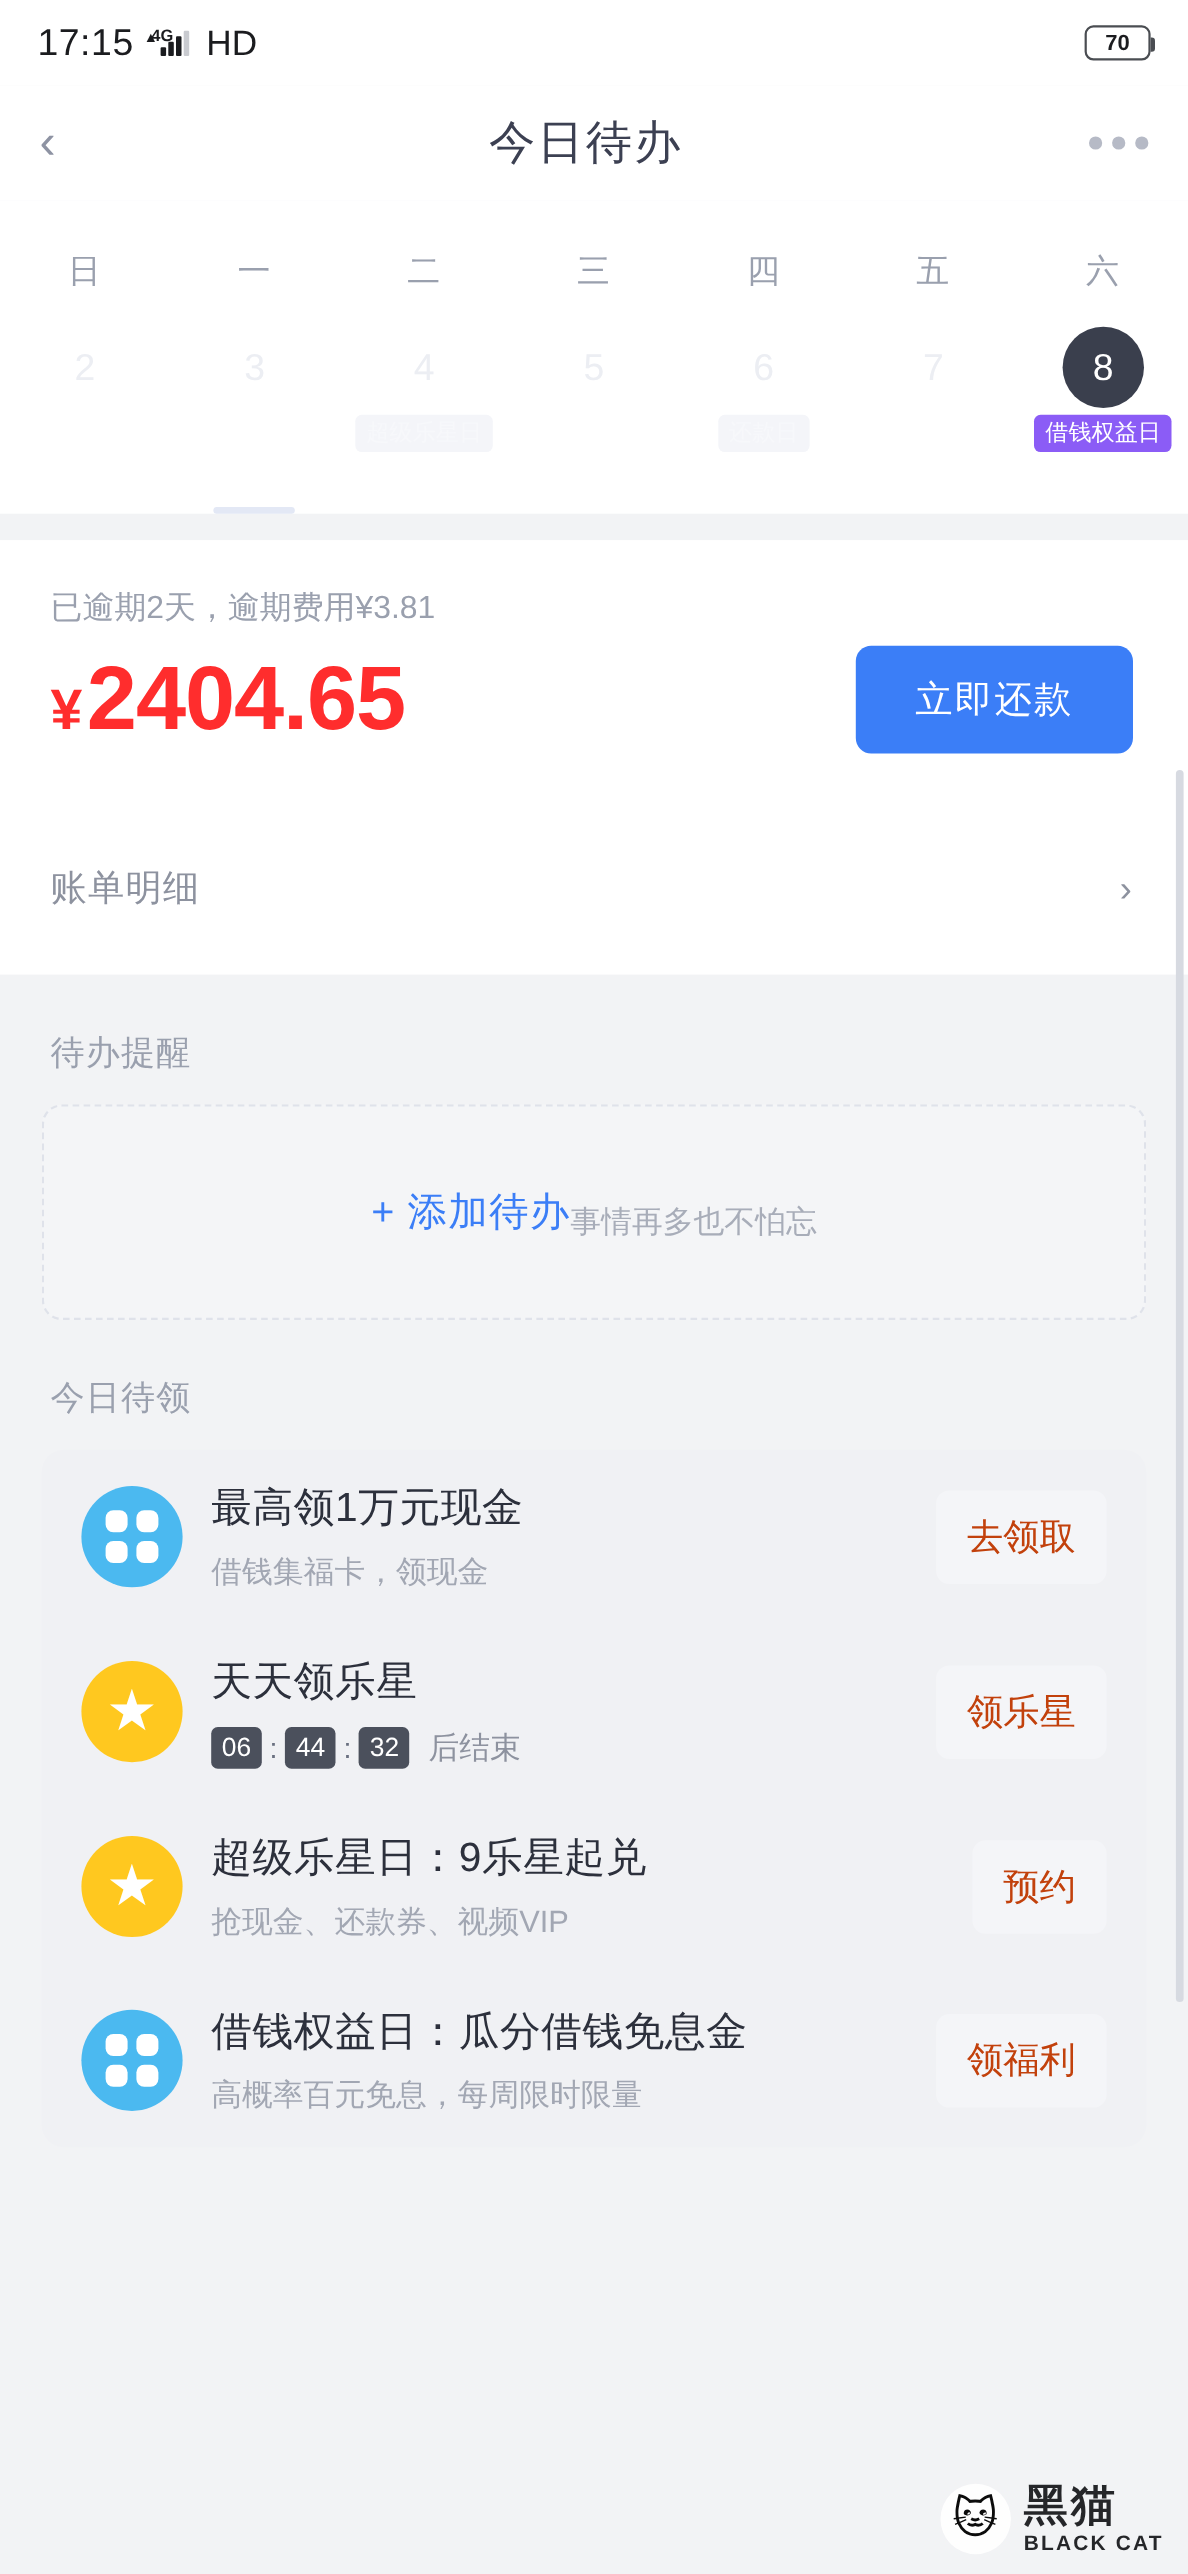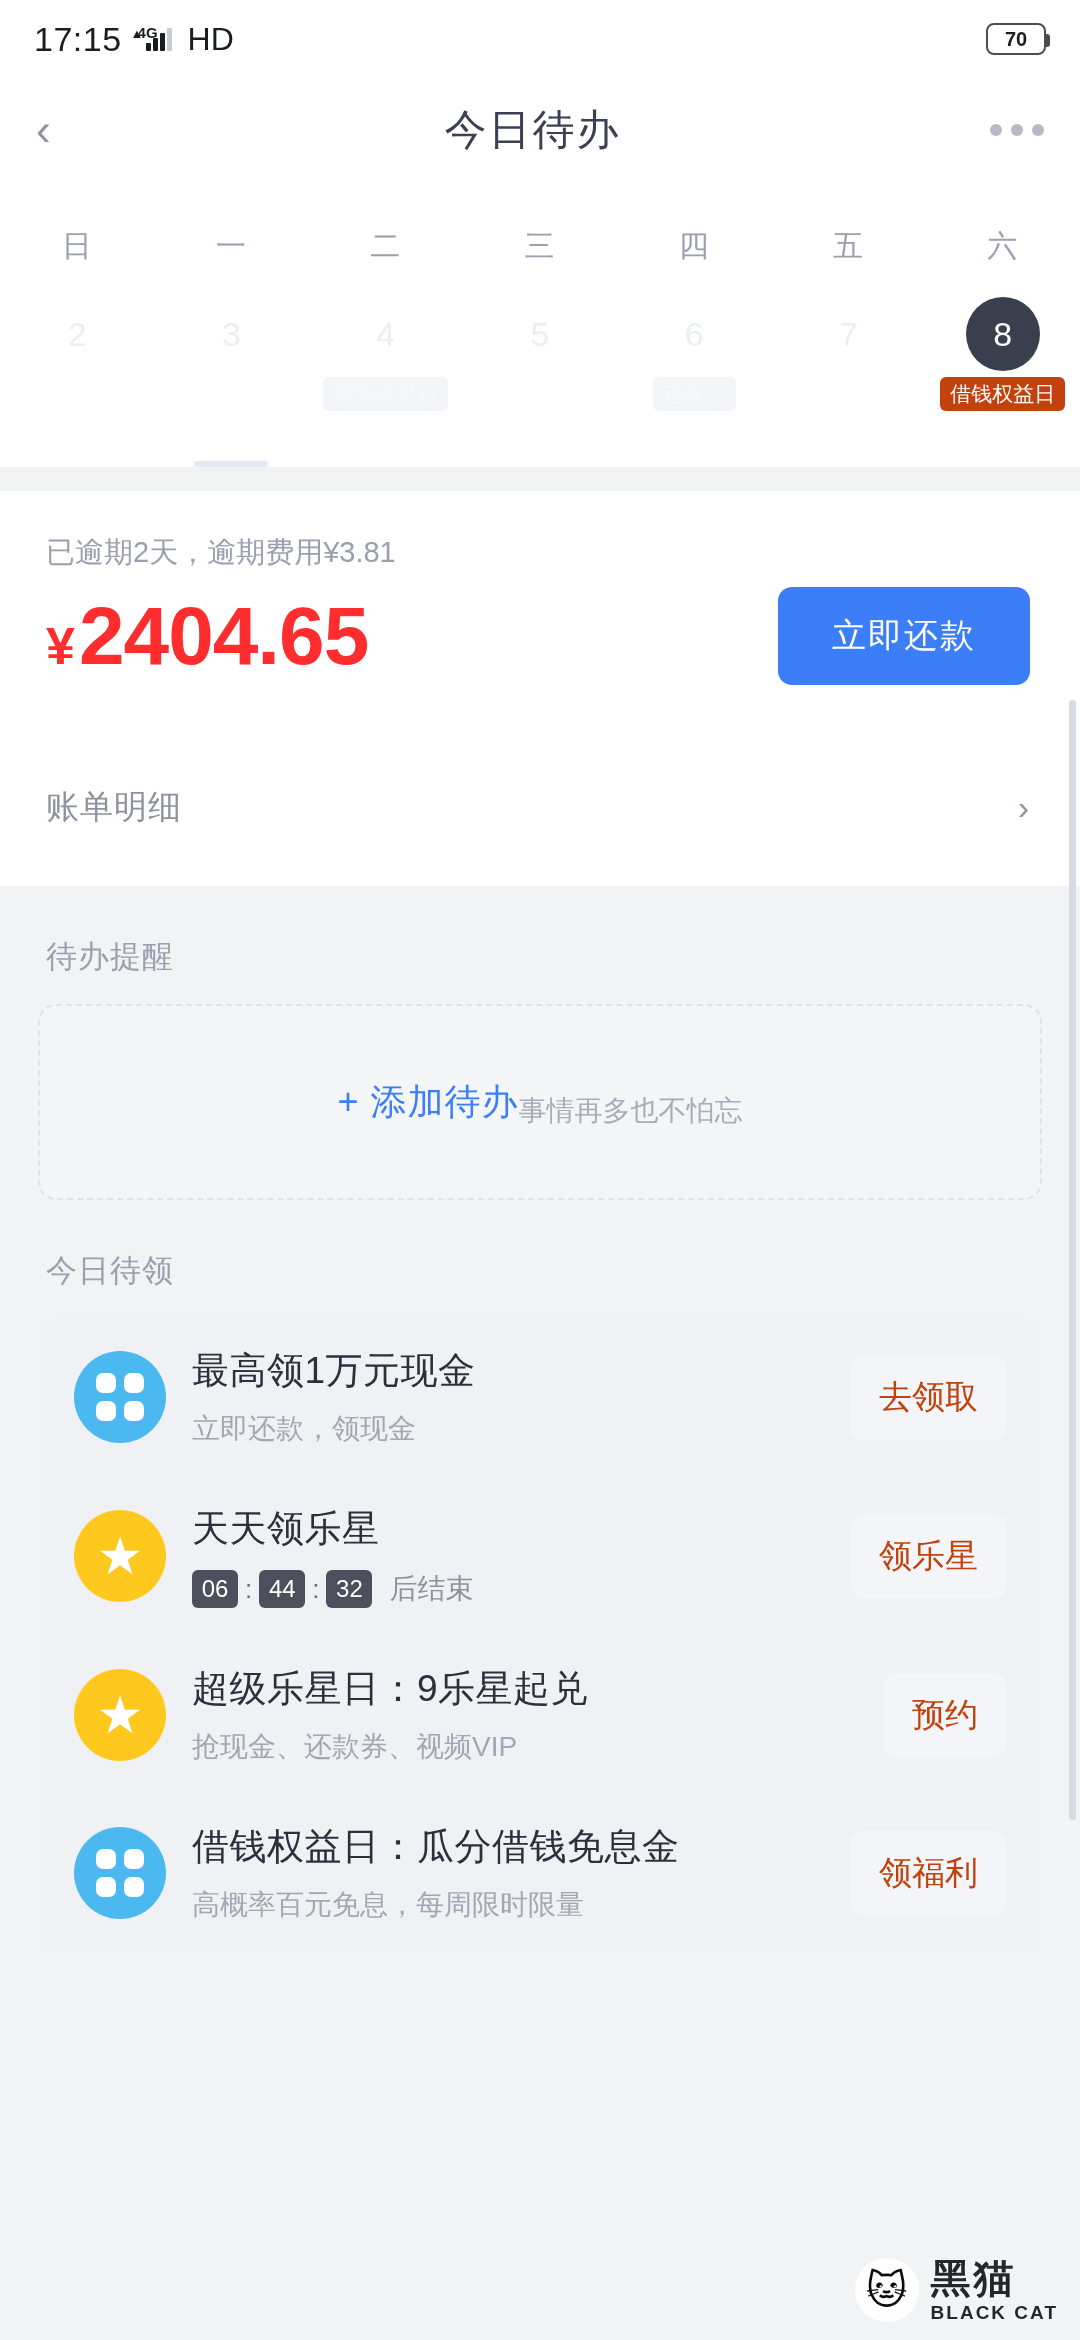--- a/index.html
+++ b/index.html
@@ -63,21 +63,21 @@
   .day-num{
     font-size:34px; color:#c9ccd6; height:74px; width:74px;
     display:flex; align-items:center; justify-content:center; border-radius:50%;
   }
   .day-cell.faded .day-num{ color:#eceef3; }
   .day-cell.selected .day-num{ background:#3a3f4d; color:#fff; font-weight:500; }
   .day-tag{
     margin-top:6px; font-size:21px; padding:4px 10px; border-radius:6px;
     white-space:nowrap; line-height:1.25;
   }
-  .day-tag.orange{ background:#c2410c; color:#fff; }
+  .day-tag.orange{ background:#8b5cf6; color:#fff; }
   .day-tag.ghost{ background:#f4f5f9; color:#f7f8fb; }
   .day-bar{
     position:absolute; bottom:-14px; left:50%; transform:translateX(-50%);
     width:74px; height:6px; background:#e3e8f5; border-radius:3px;
   }
 
   
   .bill{
     background:#fff; margin-top:24px; padding:42px 50px 0 46px;
   }
@@ -269,21 +269,21 @@
     <div class="rw-icon blue">
       <span class="clover">
           <i></i>
           <i></i>
           <i></i>
           <i></i>
         </span>
     </div>
     <div class="rw-text">
       <div class="rw-title">最高领1万元现金</div>
-      <div class="rw-sub">立即还款，领现金</div>
+      <div class="rw-sub">借钱集福卡，领现金</div>
     </div>
     <div class="rw-action">去领取</div>
   </div>
 
   <div class="reward-row">
     <div class="rw-icon yellow">
       <span class="star">★</span>
     </div>
     <div class="rw-text">
       <div class="rw-title">天天领乐星</div>

